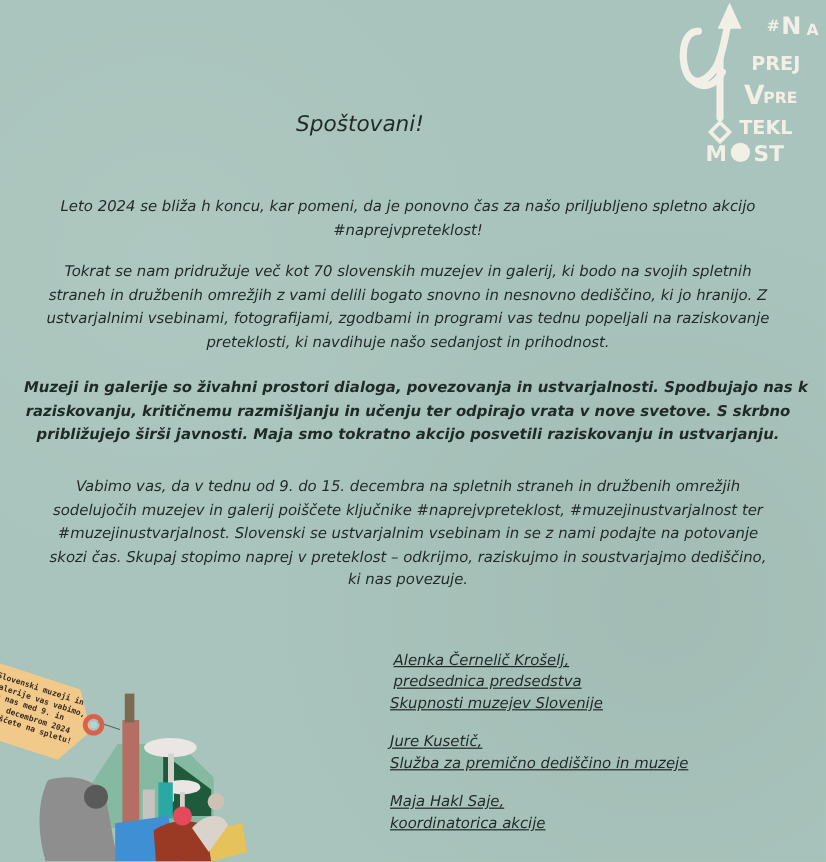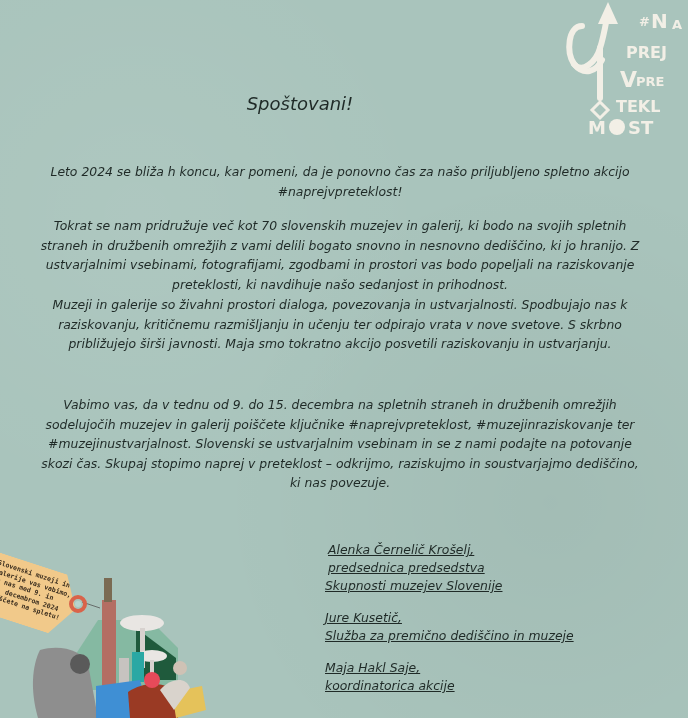--- a/index.html
+++ b/index.html
@@ -18,21 +18,21 @@
   }
   .logo { position: absolute; left: 560px; top: 2px; width: 128px; height: 134px; }
   .letter {
     position: absolute; left: 0; top: 0; width: 688px;
     font-style: italic; font-size: 12.4px; line-height: 19.6px;
   }
   .greeting { position: absolute; left: 0; top: 94px; width: 600px; text-align: center; font-size: 18px; }
   .para { position: absolute; left: 20px; width: 640px; text-align: center; }
   .p1 { top: 162px; }
   .p2 { top: 216px; }
-  .p3 { top: 295px; }
+  .p3 { top: 313px; font-weight: bold; }
   .p4 { top: 395px; }
   .p1 .line, .p2 .line, .p3 .line, .p4 .line { display: block; white-space: nowrap; }
   .signatures {
     position: absolute; left: 325px; top: 541px; font-style: italic;
     font-size: 12.4px; line-height: 18px;
   }
   .sig-block { margin-bottom: 14px; text-decoration: underline; }
   .sig-line { display: block; white-space: nowrap; }
   .sig-indent { padding-left: 3px; }
   .collage { position: absolute; left: 0; top: 540px; width: 230px; height: 178px; }
@@ -76,33 +76,33 @@
   <div class="greeting">Spoštovani!</div>
 
   <div class="para p1">
     <span class="line">Leto 2024 se bliža h koncu, kar pomeni, da je ponovno čas za našo priljubljeno spletno akcijo</span>
     <span class="line">#naprejvpreteklost!</span>
   </div>
 
   <div class="para p2">
     <span class="line">Tokrat se nam pridružuje več kot 70 slovenskih muzejev in galerij, ki bodo na svojih spletnih</span>
     <span class="line">straneh in družbenih omrežjih z vami delili bogato snovno in nesnovno dediščino, ki jo hranijo. Z</span>
-    <span class="line">ustvarjalnimi vsebinami, fotografijami, zgodbami in prostori vas bodo popeljali na raziskovanje</span>
+    <span class="line">ustvarjalnimi vsebinami, fotografijami, zgodbami in programi vas tednu popeljali na raziskovanje</span>
     <span class="line">preteklosti, ki navdihuje našo sedanjost in prihodnost.</span>
   </div>
 
   <div class="para p3">
     <span class="line">Muzeji in galerije so živahni prostori dialoga, povezovanja in ustvarjalnosti. Spodbujajo nas k</span>
     <span class="line">raziskovanju, kritičnemu razmišljanju in učenju ter odpirajo vrata v nove svetove. S skrbno</span>
     <span class="line">približujejo širši javnosti. Maja smo tokratno akcijo posvetili raziskovanju in ustvarjanju.</span>
   </div>
 
   <div class="para p4">
     <span class="line">Vabimo vas, da v tednu od 9. do 15. decembra na spletnih straneh in družbenih omrežjih</span>
-    <span class="line">sodelujočih muzejev in galerij poiščete ključnike #naprejvpreteklost, #muzejinraziskovanje ter</span>
+    <span class="line">sodelujočih muzejev in galerij poiščete ključnike #naprejvpreteklost, #muzejinustvarjalnost ter</span>
     <span class="line">#muzejinustvarjalnost. Slovenski se ustvarjalnim vsebinam in se z nami podajte na potovanje</span>
     <span class="line">skozi čas. Skupaj stopimo naprej v preteklost – odkrijmo, raziskujmo in soustvarjajmo dediščino,</span>
     <span class="line">ki nas povezuje.</span>
   </div>
 </div>
 
 <div class="signatures">
   <div class="sig-block">
     <span class="sig-line sig-indent">Alenka Černelič Krošelj,</span>
     <span class="sig-line sig-indent">predsednica predsedstva</span>

